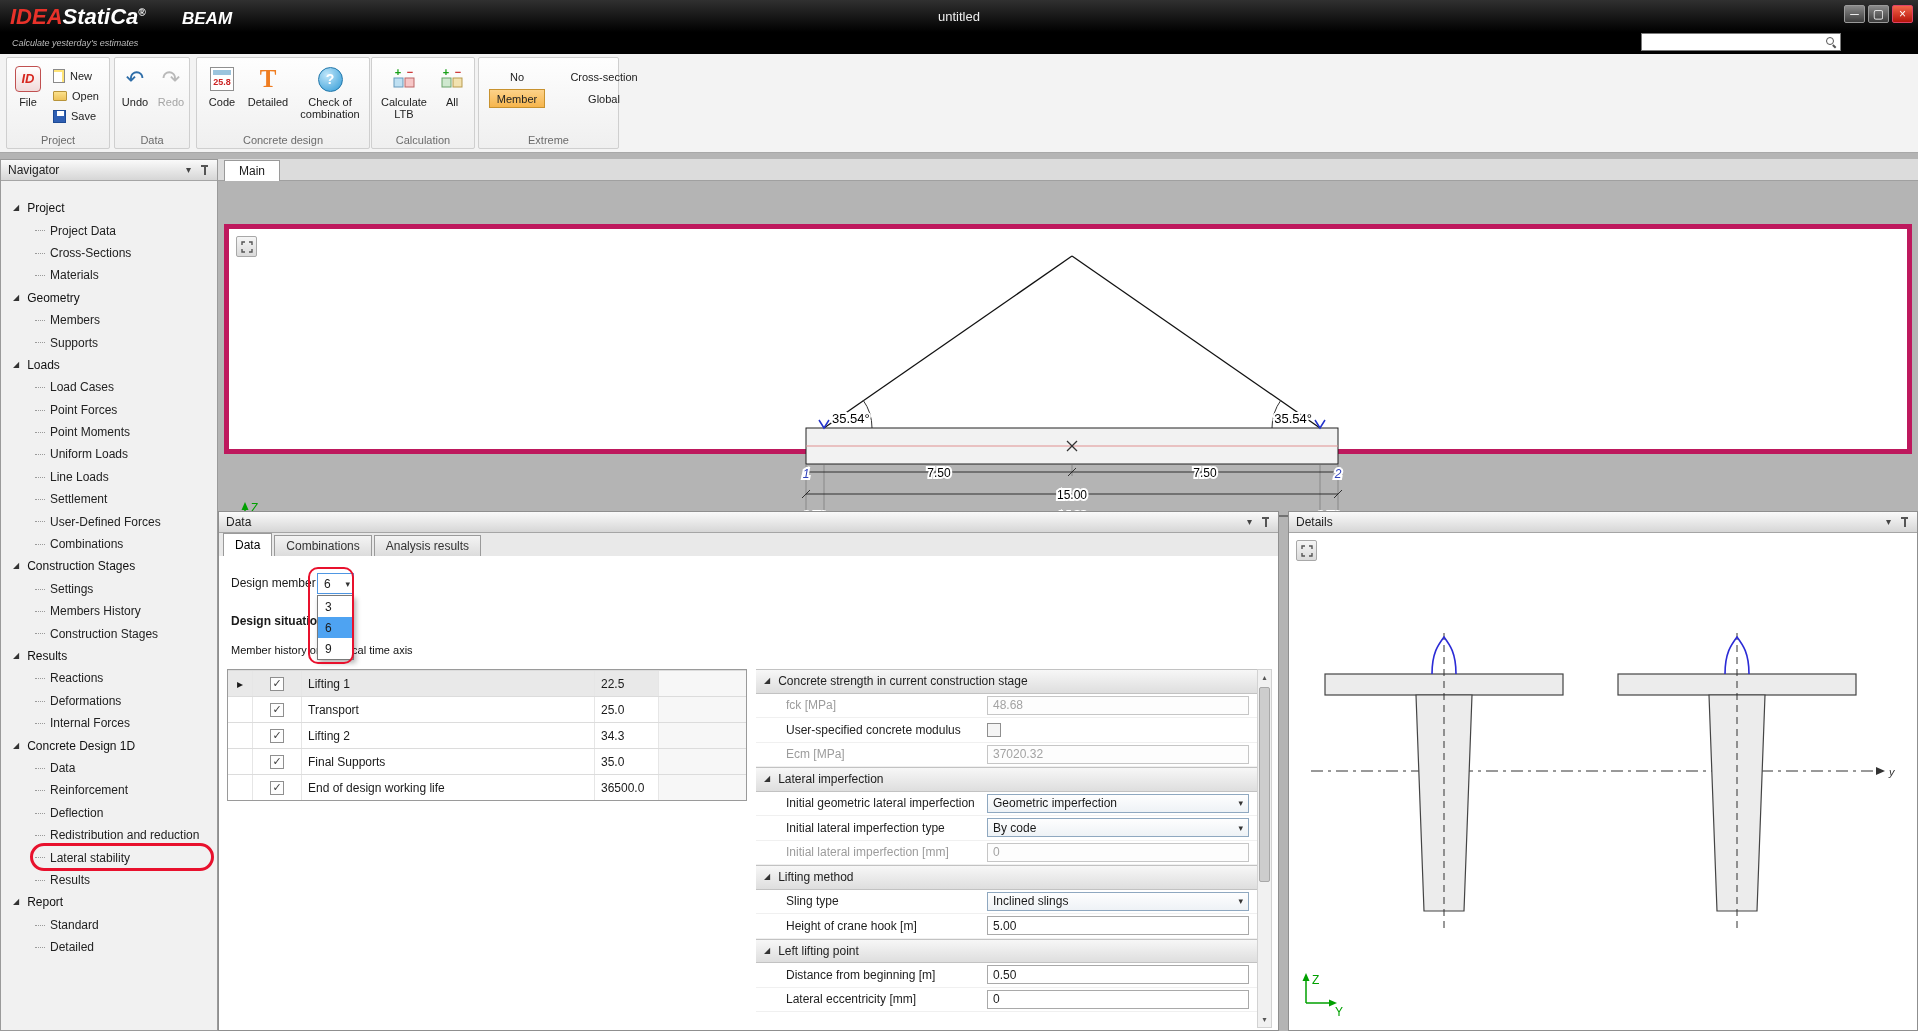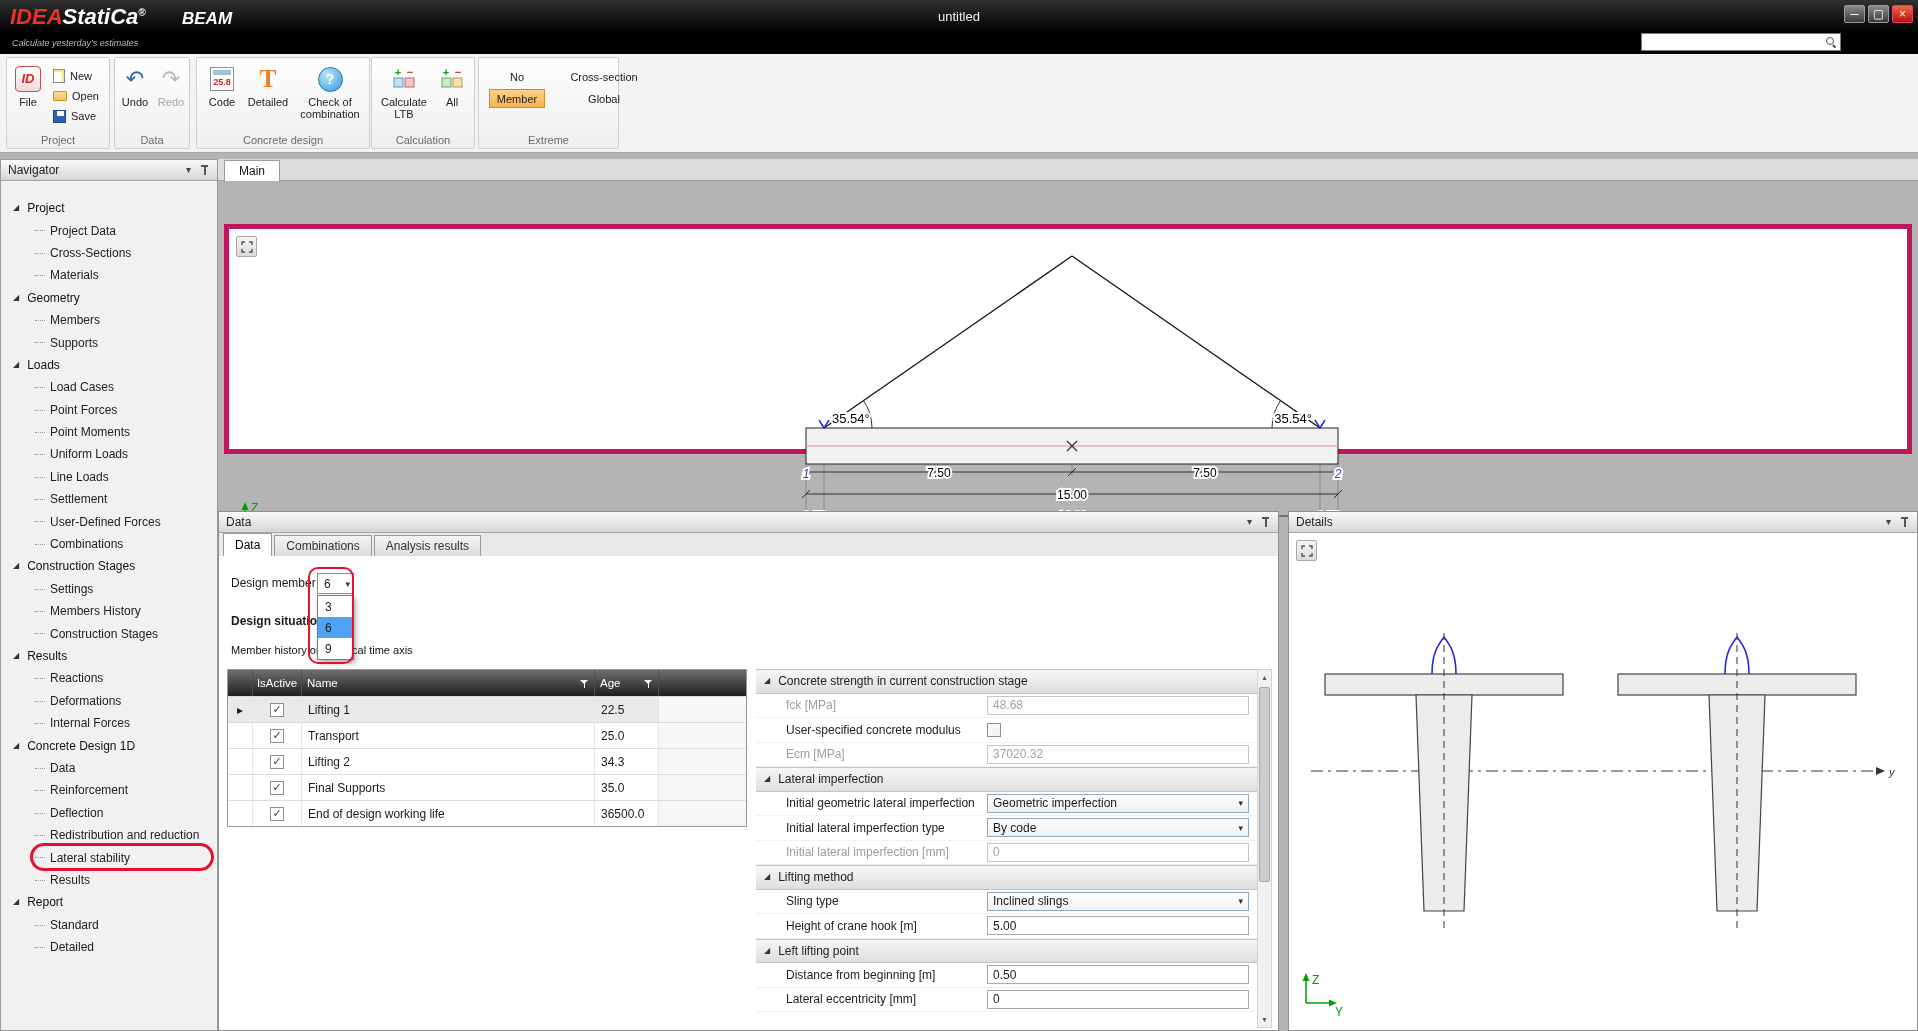--- a/index.html
+++ b/index.html
@@ -510,35 +510,20 @@
       </div>
       <div class="combo-list" id="combo-list">
           <div class="combo-item">3</div>
           <div class="combo-item selected">6</div>
           <div class="combo-item">9</div>
         </div>
       <div class="lbl-design-situation">Design situation</div>
       <div class="lbl-member-history">Member history on the local time axis</div>
 
       <div class="grid">
-        <div class="grid-head">
-          <div class="gh c0"></div>
-          <div class="gh c1">
-              <span>IsActive</span>
-            </div>
-          <div class="gh c2">
-              <span>Name</span>
-              <span class="funnel"></span>
-            </div>
-          <div class="gh c3">
-              <span>Age</span>
-              <span class="funnel"></span>
-            </div>
-          <div class="gh c4" style="border-right:none;background:transparent;"></div>
-        </div>
         <div id="grid-body">
             <div class="grid-row selected">
               <div class="gc c0">
                 <span>▸</span>
               </div>
               <div class="gc c1">
                 <span class="cb">
                   <span>✓</span>
                 </span>
               </div>

